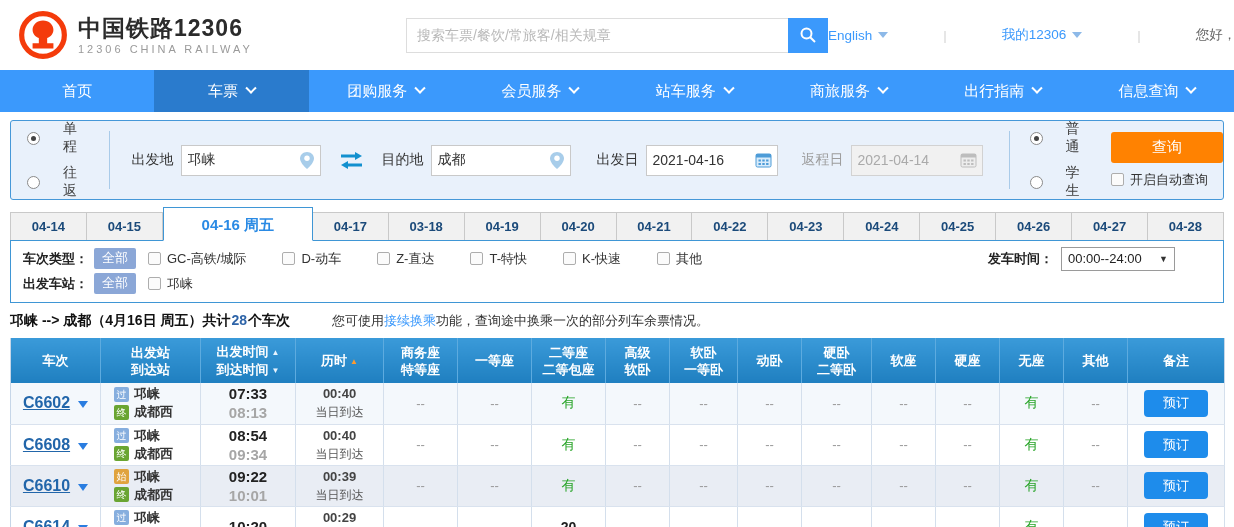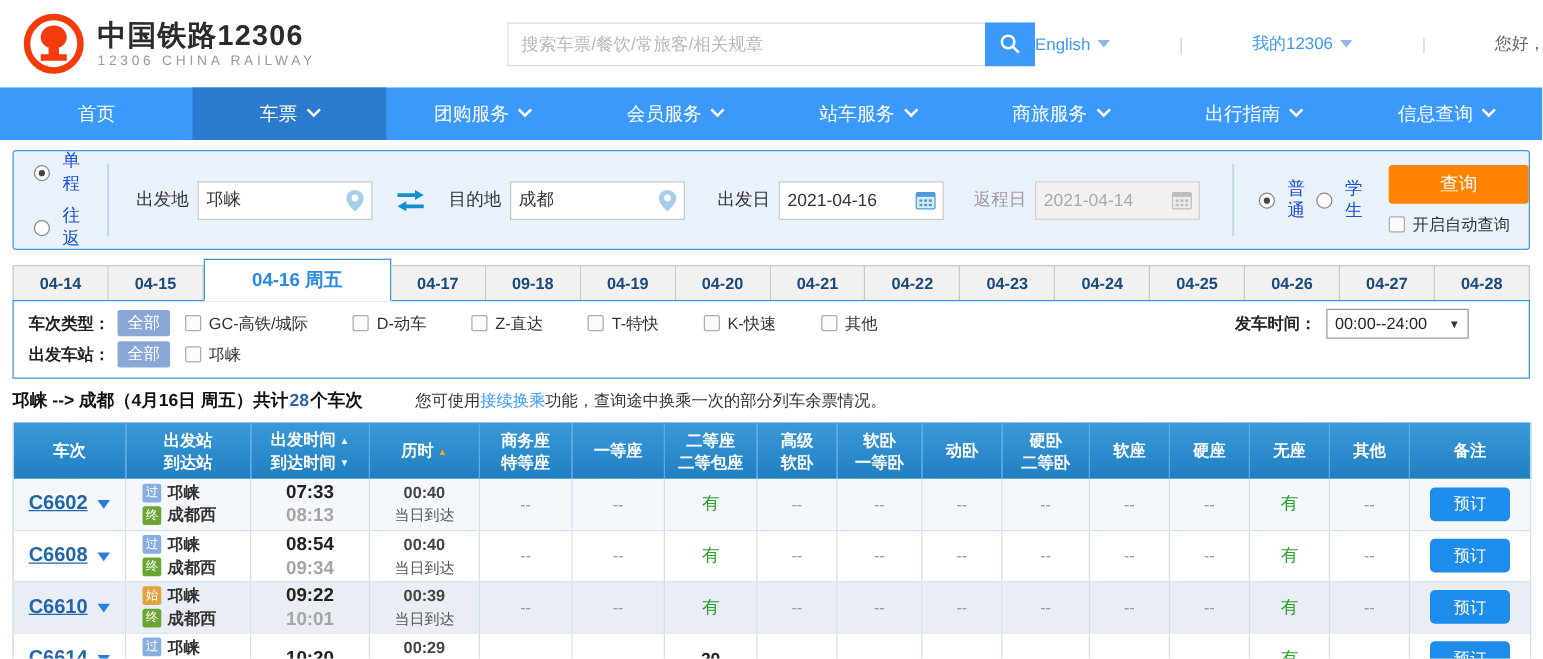--- a/index.html
+++ b/index.html
@@ -29,34 +29,34 @@
   .mainnav { height:42px; background:#3b99fc; display:flex; }
   .nav-item { flex:1 1 0; display:flex; align-items:center; justify-content:center; color:#fff; font-size:15px; cursor:pointer; }
   .nav-item.active { background:#2a7bcd; }
   .chev { width:8px; height:8px; border-right:2px solid #fff; border-bottom:2px solid #fff; transform:rotate(45deg) translate(-2px,-2px); margin-left:9px; display:inline-block; }
 
   .content { padding:0 10px; }
 
   
   .query-panel { margin-top:8px; height:80px; background:#e9f1fb; border:1px solid #4698d8; border-radius:3px; display:flex; align-items:center; }
   .trip-col { display:flex; flex-direction:column; gap:8px; margin:0 20px 0 16px; }
-  .radio-item { display:flex; align-items:center; gap:10px; font-size:14px; color:#1d4ed8; cursor:pointer; }
+  .radio-item { display:flex; align-items:center; gap:23px; font-size:14px; color:#404040; cursor:pointer; }
   .radio { width:13px; height:13px; border:1px solid #8a8a8a; border-radius:50%; background:#fff; display:inline-block; position:relative; flex:0 0 auto; }
   .radio.checked::after { content:""; position:absolute; left:3px; top:3px; width:5px; height:5px; background:#444; border-radius:50%; }
   .vdiv { width:1px; height:58px; background:#a9cbe9; flex:0 0 auto; }
   .field { display:flex; align-items:center; margin-left:22px; }
   .field .flabel { font-size:14px; color:#333; margin-right:7px; white-space:nowrap; }
   .inwrap { position:relative; background:#fff; border:1px solid #c9c9c9; height:31px; display:flex; align-items:center; }
   .inwrap input { border:none; outline:none; height:100%; padding:0 6px; font-size:14px; color:#333; width:112px; background:transparent; }
   .inwrap .icon-right { width:26px; display:flex; align-items:center; justify-content:center; }
   .field.disabled .flabel { color:#9d9d9d; }
   .field.disabled .inwrap { background:#f1f1f1; border-color:#d2d2d2; }
   .field.disabled input { color:#aaa; }
   .swap { margin:0 18px; cursor:pointer; display:flex; align-items:center; }
-  .pass-col { display:flex; gap:8px; margin-left:20px; }
+  .pass-col { display:flex; flex-direction:column; gap:8px; margin-left:20px; }
   .go-col { display:flex; flex-direction:column; gap:8px; margin-left:20px; align-items:flex-start; }
   .go-btn { width:112px; height:31px; background:#ff8201; color:#fff; border:none; border-radius:3px; font-size:15px; cursor:pointer; }
   .cb { width:13px; height:13px; border:1px solid #adadad; background:#fbfbfb; border-radius:2px; display:inline-block; flex:0 0 auto; }
   .cb-item { display:flex; align-items:center; gap:6px; font-size:13px; color:#333; cursor:pointer; white-space:nowrap; }
   .vdiv.v2 { margin-left:26px; }
 
   
   .date-tabs { margin-top:7px; display:flex; align-items:flex-end; position:relative; z-index:2; }
   .tab { flex:1 1 0; height:28px; line-height:27px; text-align:center; background:#f1f1f1; border:1px solid #c9c9c9; border-bottom:none; border-left:none; color:#1b4a7a; font-size:13px; font-weight:bold; cursor:pointer; white-space:nowrap; }
   .tab:first-child { border-left:1px solid #c9c9c9; }
@@ -297,21 +297,21 @@
             <span>开启自动查询</span>
           </span>
       </div>
     </section>
 
     <div class="date-tabs" id="tabs">
         <div class="tab">04-14</div>
         <div class="tab">04-15</div>
         <div class="tab selected">04-16 周五</div>
         <div class="tab">04-17</div>
-        <div class="tab">09-18</div>
+        <div class="tab">03-18</div>
         <div class="tab">04-19</div>
         <div class="tab">04-20</div>
         <div class="tab">04-21</div>
         <div class="tab">04-22</div>
         <div class="tab">04-23</div>
         <div class="tab">04-24</div>
         <div class="tab">04-25</div>
         <div class="tab">04-26</div>
         <div class="tab">04-27</div>
         <div class="tab">04-28</div>

